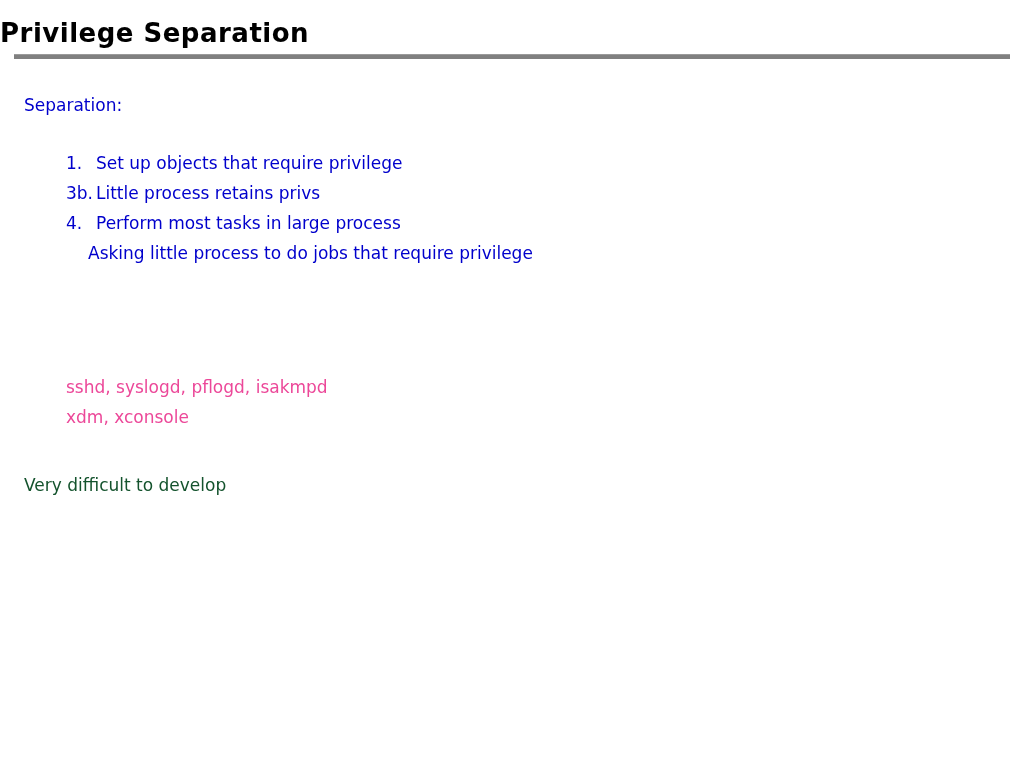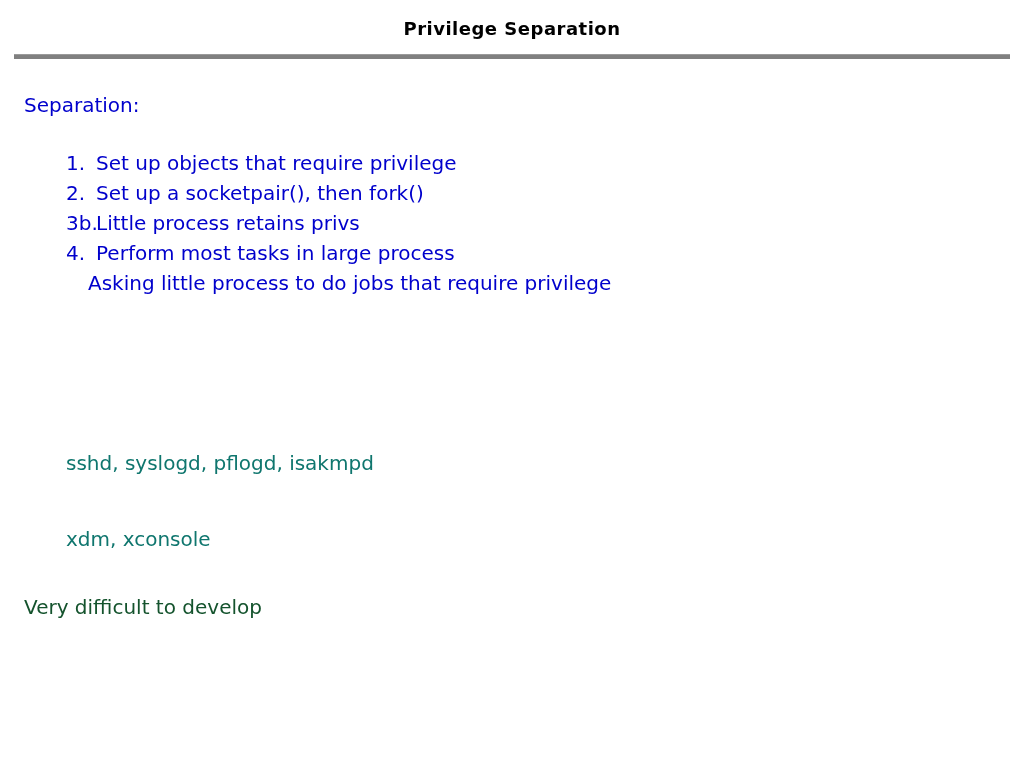--- a/index.html
+++ b/index.html
@@ -17,23 +17,23 @@
     position: relative;
     width: 1024px;
     height: 768px;
     box-sizing: border-box;
   }
   .slide-title {
     position: absolute;
     top: 18px;
     left: 0;
     width: 1024px;
-    text-align: center;
+    text-align: left;
     font-family: "DejaVu Sans", sans-serif;
-    font-size: 18px;
+    font-size: 26px;
     font-weight: bold;
     color: #000000;
     letter-spacing: 0.5px;
   }
   .title-rule {
     position: absolute;
     top: 54px;
     left: 14px;
     width: 996px;
     height: 4px;
@@ -41,27 +41,27 @@
     border-top: 1px solid #9a9a9a;
   }
   .body-area {
     position: absolute;
     top: 90px;
     left: 24px;
     width: 976px;
   }
   .line {
     font-family: "DejaVu Sans", sans-serif;
-    font-size: 20px;
+    font-size: 17px;
     color: #0000cc;
     line-height: 30px;
     white-space: pre;
   }
   .blue { color: #0000cc; }
-  .green { color: #0f766e; margin-top: 46px; }
+  .green { color: #ec4899; }
   .red { color: #14532d; }
   .indent2 { padding-left: 42px; }
   .indent3 { padding-left: 64px; }
   .spacer-md { height: 28px; }
   .spacer-lg { height: 38px; }
   .num {
     display: inline-block;
     width: 30px;
   }
 </style>
@@ -73,21 +73,20 @@
   <div class="slide-title">Privilege Separation</div>
   <div class="title-rule"></div>
 
   <div class="body-area">
 
     <div class="line blue">Separation:</div>
 
     <div class="spacer-md"></div>
 
     <div class="line blue indent2"><span class="num">1.</span><span>Set up objects that require privilege</span></div>
-    <div class="line blue indent2"><span class="num">2.</span><span>Set up a socketpair(), then fork()</span></div>
     <div class="line blue indent2"><span class="num">3b.</span><span>Little process retains privs</span></div>
     <div class="line blue indent2"><span class="num">4.</span><span>Perform most tasks in large process</span></div>
     <div class="line blue indent3">Asking little process to do jobs that require privilege</div>
 
     <div class="spacer-lg"></div>
 
 
     <div class="spacer-md"></div>
 
 

